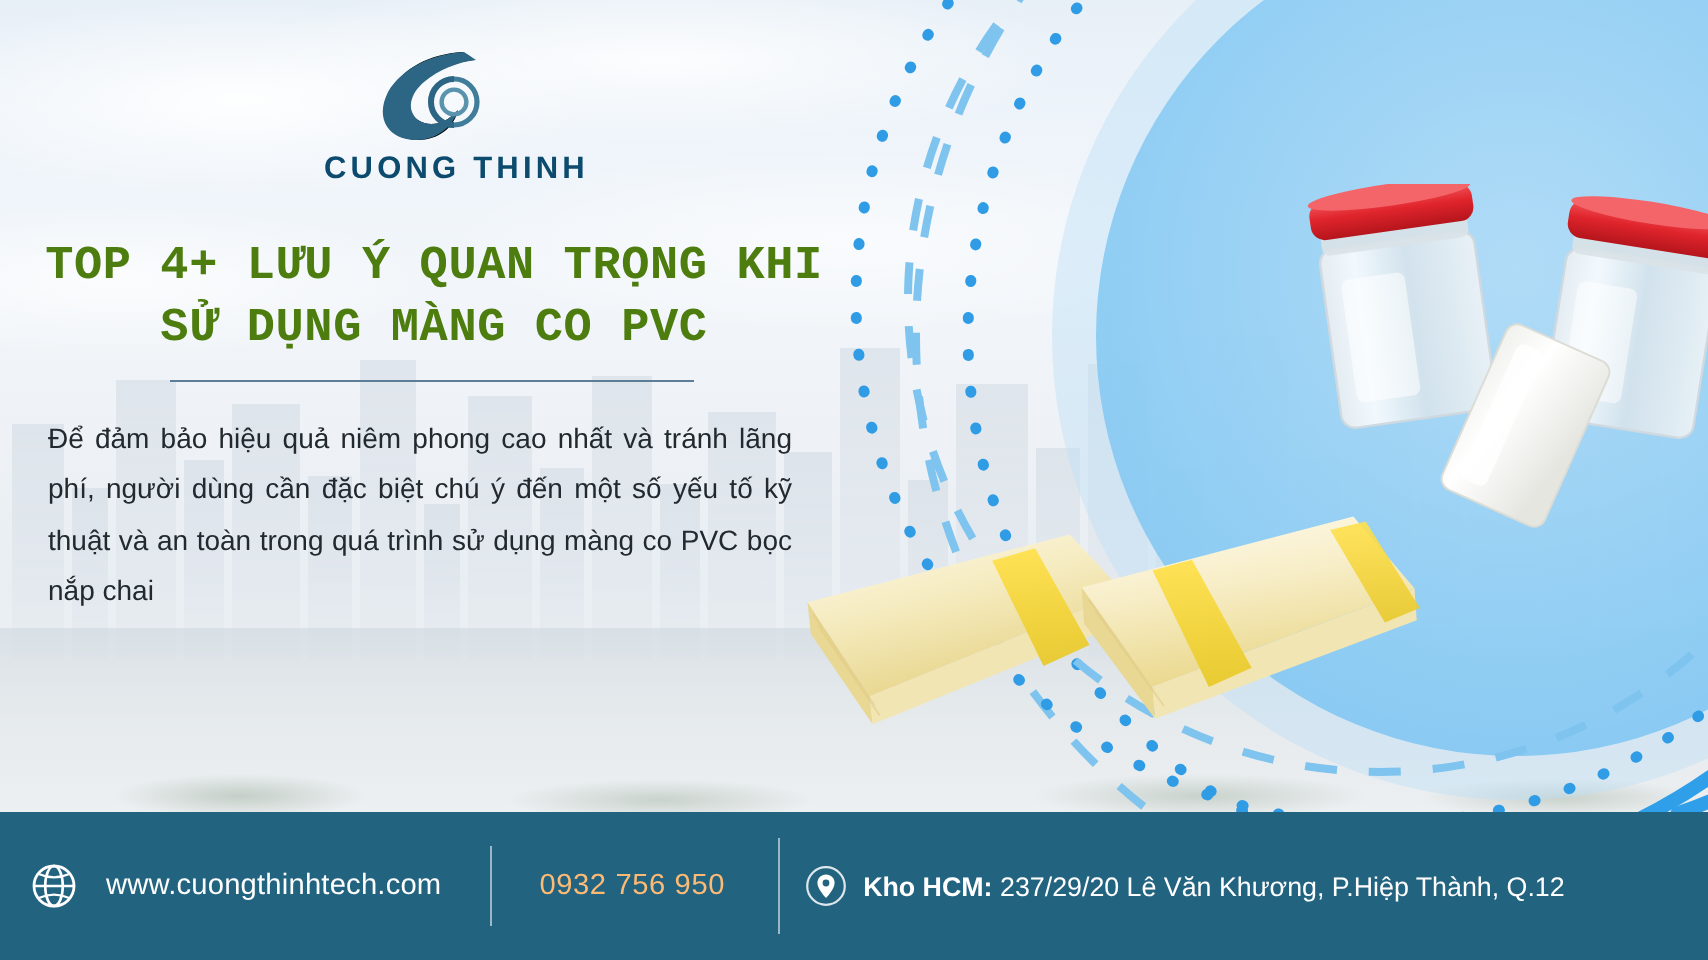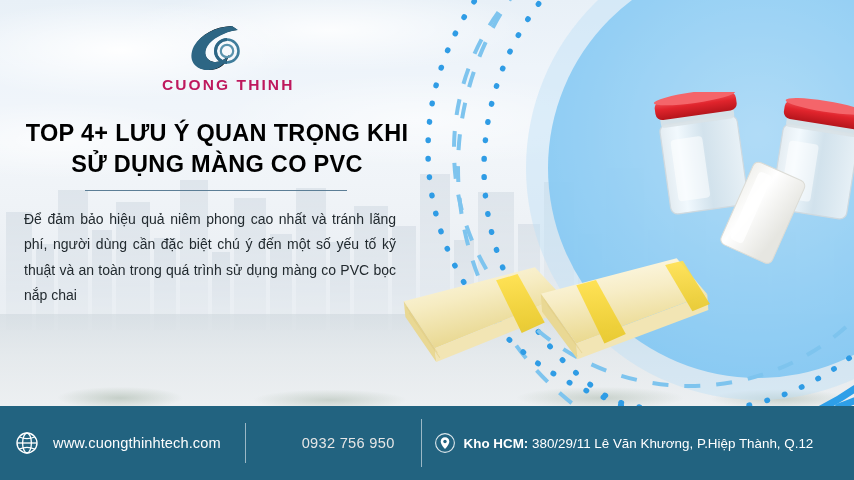--- a/index.html
+++ b/index.html
@@ -66,34 +66,34 @@
     position:absolute; left:162px; top:24px; width:110px;
     text-align:center;
   }
   .logo-mark { width:84px; height:48px; margin:0 auto; display:block; }
   .logo-text {
     margin-top:4px;
     font-family:"Liberation Sans", sans-serif;
     font-size:15.5px;
     font-weight:bold;
     letter-spacing:2.1px;
-    color:#be185d;
+    color:#0c4a6e;
     white-space:nowrap;
   }
 
   
   .headline {
     position:absolute; left:22px; top:118px; width:390px;
     text-align:center;
-    font-family:Liberation Sans, sans-serif;
+    font-family:Liberation Mono, monospace;
     font-weight:bold;
     font-size:23.5px;
     line-height:1.32;
     letter-spacing:.3px;
-    color:#000000;
+    color:#4d7c0f;
     text-transform:uppercase;
   }
   .headline-rule {
     position:absolute; left:85px; top:190px;
     width:262px; height:1px;
     background:#5c7e96;
   }
 
   
   .bodycopy {
@@ -124,23 +124,22 @@
   .globe { width:26px; height:26px; flex:none; }
   .f-site-text {
     font-size:14.6px; color:#fdfdfd; letter-spacing:.1px;
     white-space:nowrap;
   }
   .f-div {
     width:1px; height:40px; background:rgba(255,255,255,.55);
     margin:0 24px;
   }
   .f-phone {
-    font-size:14.6px; color:#e5e5e5; white-space:nowrap;
+    font-size:14.6px; color:#fdba74; white-space:nowrap;
     letter-spacing:.3px;
-    margin-left:32px;
   }
   .f-div2 {
     width:1px; height:48px; background:rgba(255,255,255,.55);
     margin-left:26px; margin-right:12px;
   }
   .f-addr { display:flex; flex-direction:column; gap:6px; }
   .f-addr-row { display:flex; align-items:center; gap:8px; white-space:nowrap; }
   .pin { width:22px; height:22px; flex:none; }
   .f-addr-text { font-size:13.4px; color:#ffffff; }
   .f-addr-text b { font-weight:bold; }
@@ -346,20 +345,20 @@
 
     <div class="f-addr">
 
       <div class="f-addr-row">
         <svg class="pin" viewBox="0 0 22 22">
           <circle cx="11" cy="11" r="9.4" fill="none" stroke="#ffffff" stroke-width="1.1" opacity=".85"></circle>
           <path d="M11 5.2 C8.5 5.2 6.7 7.1 6.7 9.5 C6.7 12.6 11 17 11 17
                    C11 17 15.3 12.6 15.3 9.5 C15.3 7.1 13.5 5.2 11 5.2 Z" fill="#ffffff"></path>
           <circle cx="11" cy="9.5" r="1.7" fill="#226380"></circle>
         </svg>
-        <span class="f-addr-text"><b>Kho HCM:</b> <span>380/29/11 Lê Văn Khương, P.Hiệp Thành, Q.12</span></span>
+        <span class="f-addr-text"><b>Kho HCM:</b> <span>237/29/20 Lê Văn Khương, P.Hiệp Thành, Q.12</span></span>
       </div>
 
 
     </div>
   </div>
 
 </div>
 
 </body></html>

